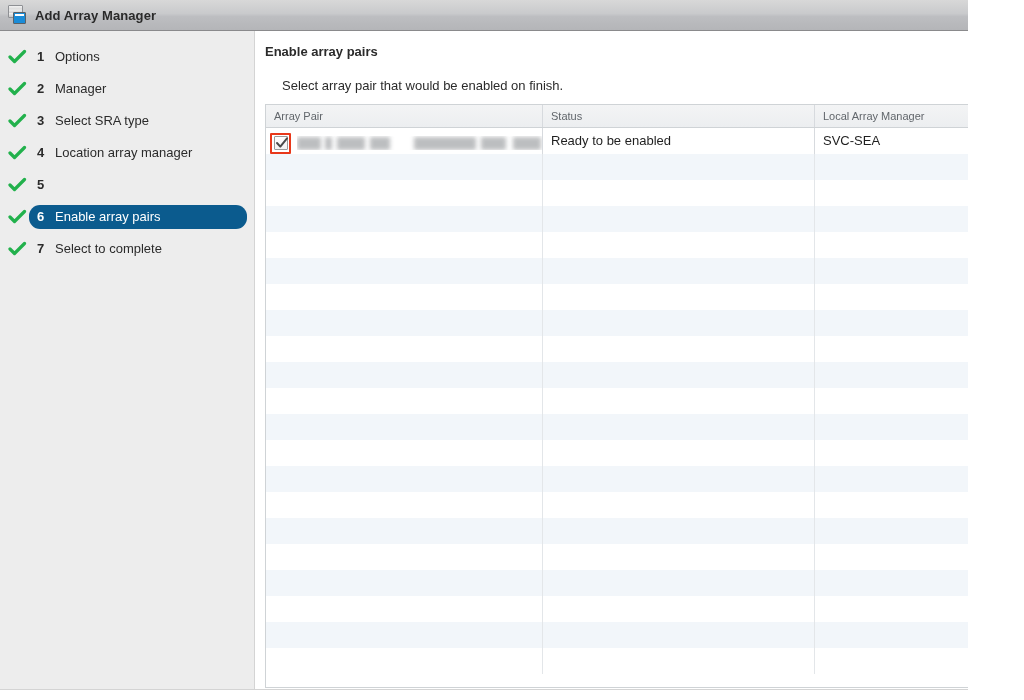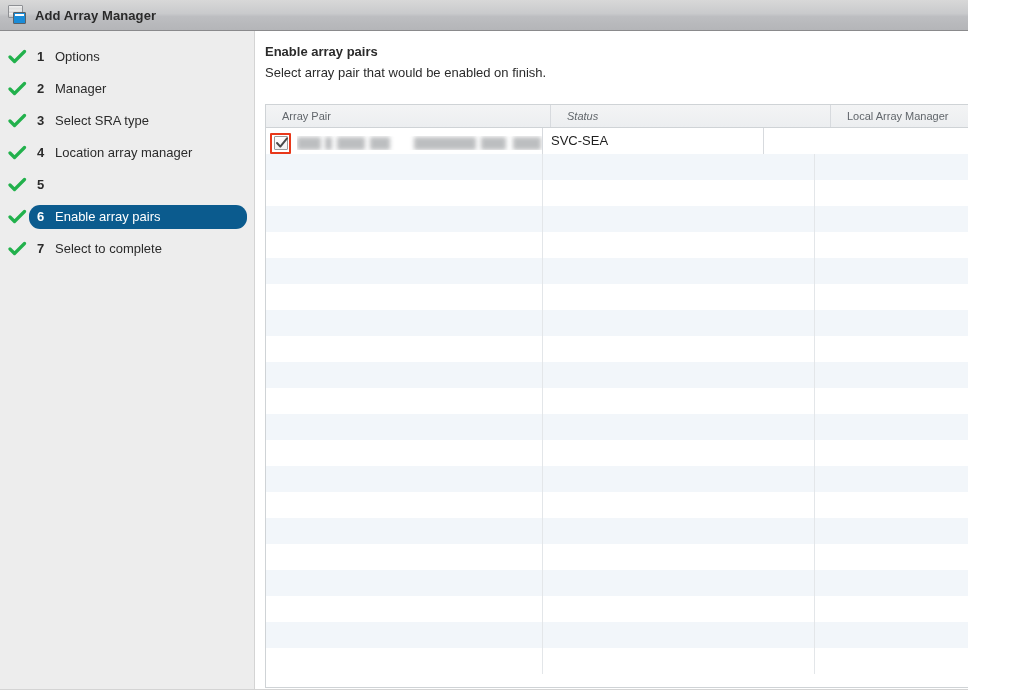--- a/index.html
+++ b/index.html
@@ -119,21 +119,21 @@
   }
   .page-title {
     font-size: 13px; font-weight: bold;
     color: #2b2b2b;
     margin: 0 0 4px 0;
     line-height: 17px;
   }
   .page-sub {
     font-size: 13px;
     color: #2b2b2b;
-    margin: 0;
+    margin: 17px;
     line-height: 17px;
   }
 
   
   .table-wrap {
     position: absolute;
     left: 9px; top: 73px;
     width: 770px;
     height: 584px;
     border: 1px solid #cfd3d6;
@@ -148,24 +148,23 @@
     border-bottom: 1px solid #cfd3d6;
   }
   .th {
     font-size: 11px;
     color: #61666b;
     padding: 5px 0 0 8px;
     border-right: 1px solid #d7dade;
     height: 22px;
     overflow: hidden;
     white-space: nowrap;
-    margin-left: 8px;
   }
   .col-1 { width: 277px; flex: 0 0 277px; }
-  .col-2 { width: 272px; flex: 0 0 272px; font-style: italic; }
+  .col-2 { width: 272px; flex: 0 0 272px; }
   .col-3 { width: 221px; flex: 0 0 221px; }
 
   .tbody { position: relative; }
   .tr {
     display: flex;
     height: 26px;
     background: #ffffff;
   }
   .tr.alt { background: #f2f6fa; }
   .td {
@@ -381,20 +380,21 @@
                 <span style="width:5px"></span>
               <span class="blk" style="width:20px"></span>
                 <span style="width:24px"></span>
               <span class="blk" style="width:62px"></span>
                 <span style="width:5px"></span>
               <span class="blk" style="width:25px"></span>
                 <span style="width:7px"></span>
               <span class="blk" style="width:28px"></span>
             </span>
           </div>
+          <div class="td col-2">Ready to be enabled</div>
           <div class="td col-3">SVC-SEA</div>
         </div>
 
         <div class="tr alt">
             <div class="td col-1"></div>
             <div class="td col-2"></div>
             <div class="td col-3"></div>
           </div>
         <div class="tr">
             <div class="td col-1"></div>

